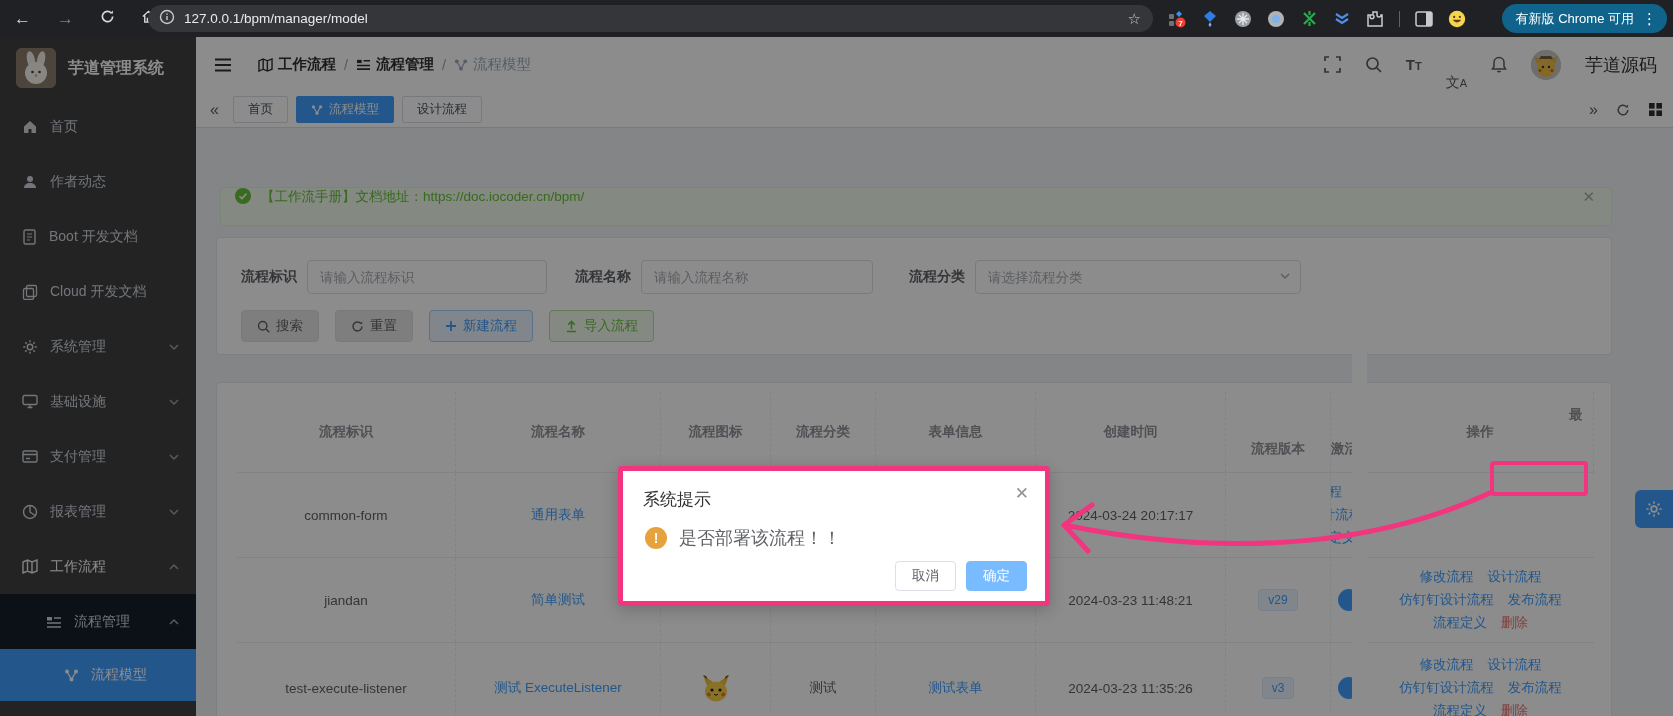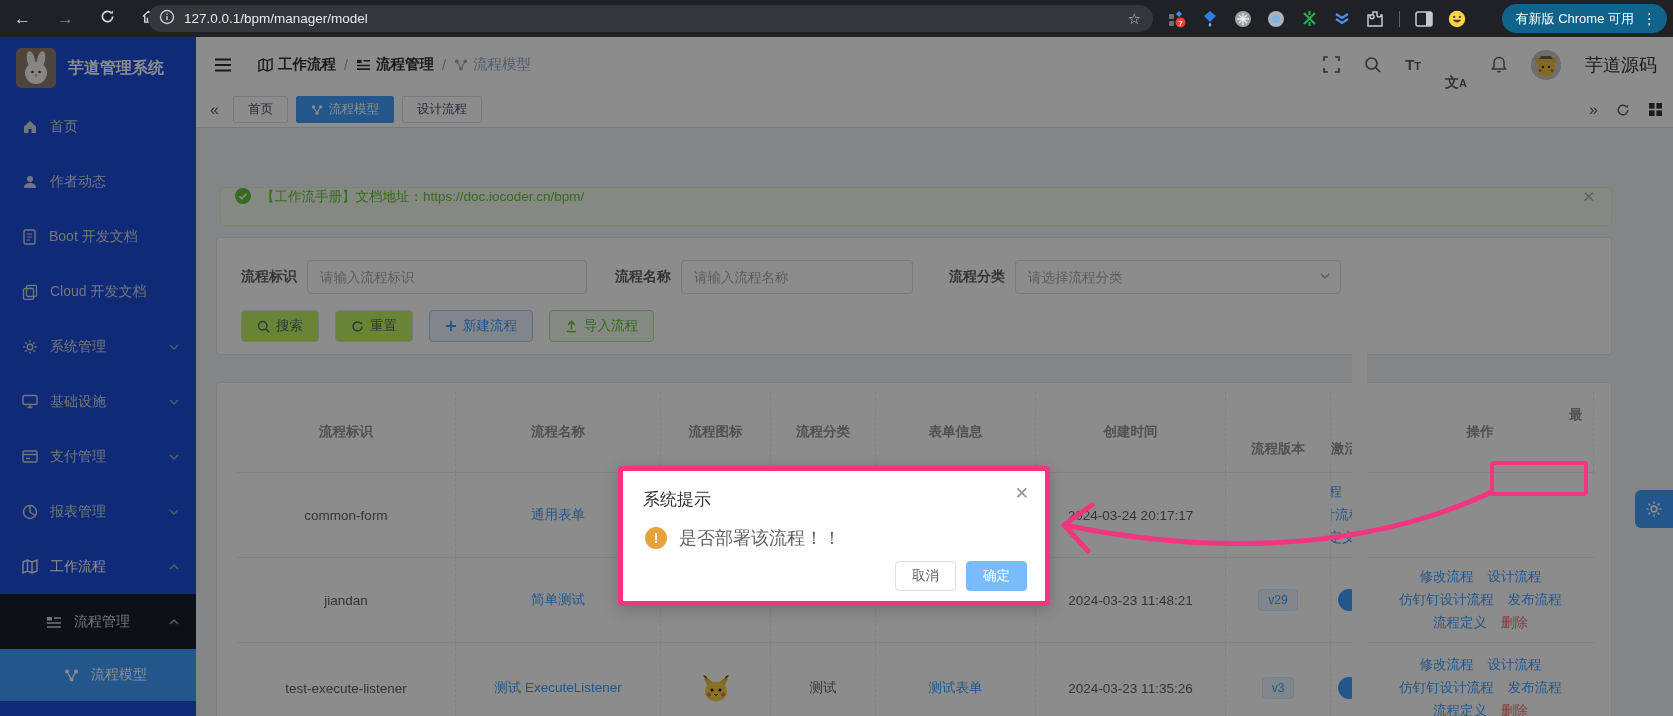--- a/index.html
+++ b/index.html
@@ -15,21 +15,21 @@
   .urlbar .star { position:absolute; right:12px; color:#c7cacd; font-size:15px; }
   .ext-row { position:absolute; left:1168px; top:0; height:37px; display:flex; align-items:center; gap:15px; }
   .ext { width:18px; height:18px; position:relative; display:flex; align-items:center; justify-content:center; }
   .chrome-update { position:absolute; right:6px; top:4px; height:29px; padding:0 10px 0 14px; background:#10638a; border-radius:15px; display:flex; align-items:center; gap:8px; color:#fff; font-size:13px; }
   .vdiv { width:1px; height:16px; background:#5f6368; }
 
   
   .app { position:absolute; left:0; top:37px; width:1673px; height:679px; }
 
   
-  .sidebar { position:absolute; left:0; top:0; width:196px; height:679px; background:#1d4ed8; color:#cfd6de; }
+  .sidebar { position:absolute; left:0; top:0; width:196px; height:679px; background:#404040; color:#cfd6de; }
   .logo-row { height:62px; display:flex; align-items:center; padding-left:16px; gap:12px; }
   .logo-img { width:40px; height:40px; border-radius:6px; overflow:hidden; background:#9a8a7a; flex:none; }
   .logo-title { color:#fff; font-size:16px; font-weight:bold; white-space:nowrap; }
   .menu-item { height:55px; display:flex; align-items:center; gap:12px; padding-left:22px; font-size:14px; position:relative; cursor:pointer; }
   .menu-item svg { flex:none; }
   .menu-item .chev { position:absolute; right:16px; }
   .menu-sub1 { background:#141f2b; padding-left:46px; }
   .menu-sub2 { background:#409eff; color:#fff; padding-left:64px; height:52px; }
 
   
@@ -59,21 +59,21 @@
 
   .card { position:absolute; background:#fff; border-radius:4px; border:1px solid #e4e7ed; }
   .filter-card { left:20px; top:109px; width:1396px; height:118px; }
   .f-row1 { position:absolute; left:24px; top:22px; display:flex; align-items:center; }
   .f-label { font-size:14px; color:#606266; font-weight:bold; margin-right:10px; }
   .f-input { height:34px; border:1px solid #dcdfe6; border-radius:4px; font-size:13.5px; color:#606266; padding:0 12px; background:#fff; font-family:inherit; }
   .f-input::placeholder { color:#a8abb2; }
   .f-select { position:relative; }
   .f-select .chev { position:absolute; right:10px; top:10px; color:#a8abb2; }
   .f-row2 { position:absolute; left:24px; top:72px; display:flex; gap:16px; }
-  .btn { height:32px; padding:0 15px; border-radius:4px; border:1px solid #dcdfe6; background:#bef264; color:#606266; font-size:13.5px; display:flex; align-items:center; gap:6px; cursor:pointer; font-family:inherit; }
+  .btn { height:32px; padding:0 15px; border-radius:4px; border:1px solid #dcdfe6; background:#e5e5e5; color:#606266; font-size:13.5px; display:flex; align-items:center; gap:6px; cursor:pointer; font-family:inherit; }
   .btn.primary-plain { background:#ecf5ff; border-color:#a0cfff; color:#409eff; }
   .btn.success-plain { background:#f0f9eb; border-color:#b3e19d; color:#67c23a; }
 
   
   .table-card { left:20px; top:254px; width:1396px; height:500px; }
   .tbl { position:absolute; left:20px; top:9px; width:1357px; font-size:13.5px; color:#606266; }
   .tr { display:grid; grid-template-columns:219px 205px 110px 105px 160px 190px 105px 36px 227px; border-bottom:1px solid #ebeef5; }
   .th-row { height:81px; color:#909399; font-weight:bold; position:relative; }
   .cell { display:flex; align-items:center; justify-content:center; border-right:1px dashed #eceff4; overflow:hidden; position:relative; }
   .cell:last-child { border-right:none; }
@@ -355,21 +355,21 @@
       </div>
       <div class="top-icons">
         <svg width="17" height="17" viewBox="0 0 17 17">
             <path d="M1 5V1h4M12 1h4v4M16 12v4h-4M5 16H1v-4" fill="none" stroke="#5a5e66" stroke-width="1.7"></path>
           </svg>
         <svg width="17" height="17" viewBox="0 0 17 17">
             <circle cx="7.5" cy="7.5" r="5.5" fill="none" stroke="#5a5e66" stroke-width="1.7"></circle>
             <path d="M11.8 11.8L16 16" stroke="#5a5e66" stroke-width="1.7"></path>
           </svg>
         <span style="font-size:15px;font-weight:bold;text-align:right;">T<span style="font-size:11px;">T</span></span>
-        <span style="font-size:14px;font-weight:bold;margin-top:37px;">文<span style="font-size:11px;">A</span></span>
+        <span style="font-size:14px;font-weight:normal;margin-top:37px;">文<span style="font-size:11px;">A</span></span>
         <svg width="16" height="18" viewBox="0 0 16 18">
             <path d="M8 1.5c3 0 5 2.3 5 5v4l1.5 2.5h-13L3 10.5v-4c0-2.7 2-5 5-5zM6.5 15a1.8 1.8 0 0 0 3 0" fill="none" stroke="#5a5e66" stroke-width="1.5"></path>
           </svg>
         <span class="avatar">
           <svg width="30" height="30" viewBox="0 0 30 30">
               <rect width="30" height="30" fill="#c9c9c9"></rect>
               <path d="M6 14L3 6l8 4z" fill="#e9b23d"></path>
               <path d="M24 14l3-8-8 4z" fill="#e9b23d"></path>
               <circle cx="15" cy="18" r="9" fill="#efc044"></circle>
               <circle cx="12" cy="17" r="1.2" fill="#333"></circle>
@@ -422,21 +422,21 @@
             <circle cx="8" cy="8" r="8" fill="#67c23a"></circle>
             <path d="M4.5 8.2l2.4 2.4 4.6-5" fill="none" stroke="#fff" stroke-width="1.6"></path>
           </svg>
         <span>【工作流手册】文档地址：https://doc.iocoder.cn/bpm/</span>
         <span class="x">✕</span>
       </div>
 
       <div class="card filter-card">
         <div class="f-row1">
           <span class="f-label">流程标识</span>
-          <input class="f-input" style="width: 280px;" placeholder="请输入流程标识">
+          <input class="f-input" style="width: 240px;" placeholder="请输入流程标识">
           <span class="f-label" style="margin-left:28px;">流程名称</span>
           <input class="f-input" style="width: 232px;" placeholder="请输入流程名称">
           <span class="f-label" style="margin-left:36px;">流程分类</span>
           <span class="f-select">
             <input class="f-input" style="width: 326px;" readonly="" placeholder="请选择流程分类">
             <svg class="chev" width="12" height="12" viewBox="0 0 12 12">
                 <path d="M2 4l4 4 4-4" fill="none" stroke="#a8abb2" stroke-width="1.5"></path>
               </svg>
           </span>
         </div>

